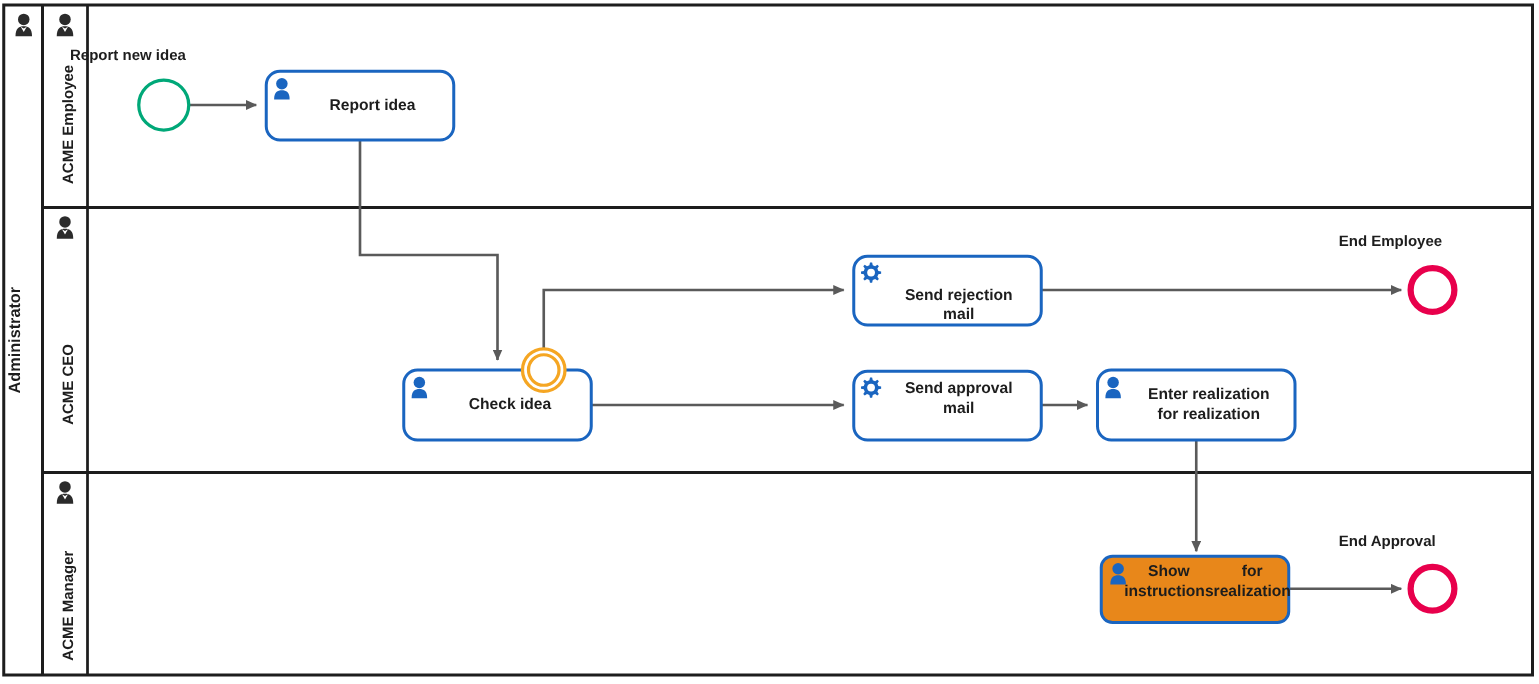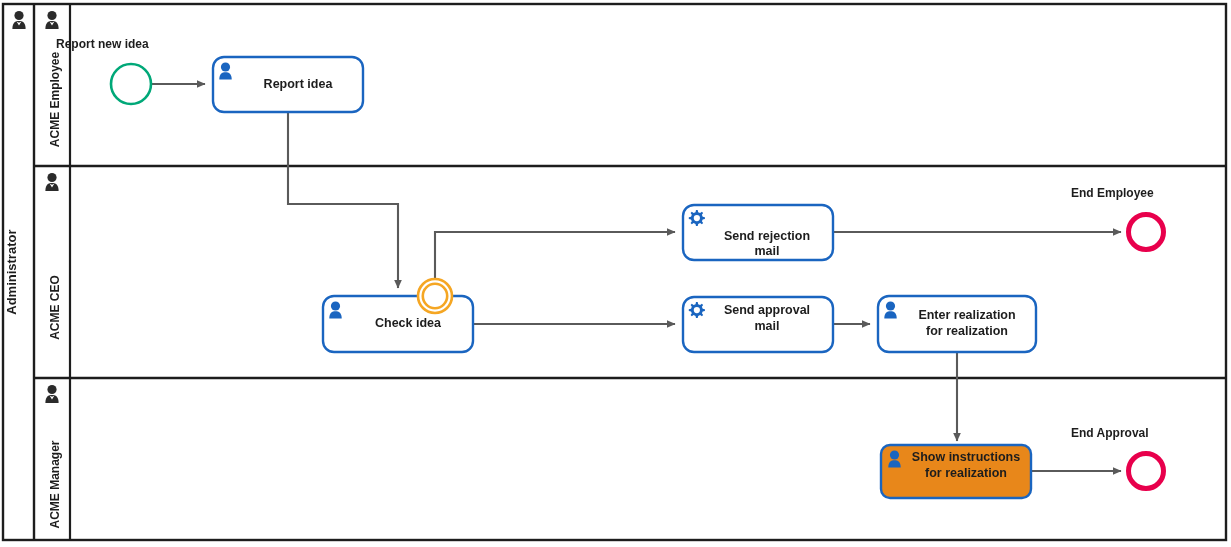--- a/index.html
+++ b/index.html
@@ -200,18 +200,18 @@
   <div class="lbl task-label" style="left:701px;top:297px;width:132px;height:44px;flex-direction:column;align-items:center;">
     <span>Send approval</span>
     <span>mail</span>
   </div>
 
   <div class="lbl task-label" style="left:898px;top:296px;width:138px;height:56px;flex-direction:column;">
     <span>Enter realization</span>
     <span>for realization</span>
   </div>
 
-  <div class="lbl task-label" style="left:901px;top:445px;width:130px;height:41px;flex-direction:column;">
+  <div class="lbl task-label" style="left:901px;top:445px;width:130px;height:41px;flex-direction:row;">
     <span>Show instructions</span>
     <span>for realization</span>
   </div>
 
 </div>
 
 </body></html>

